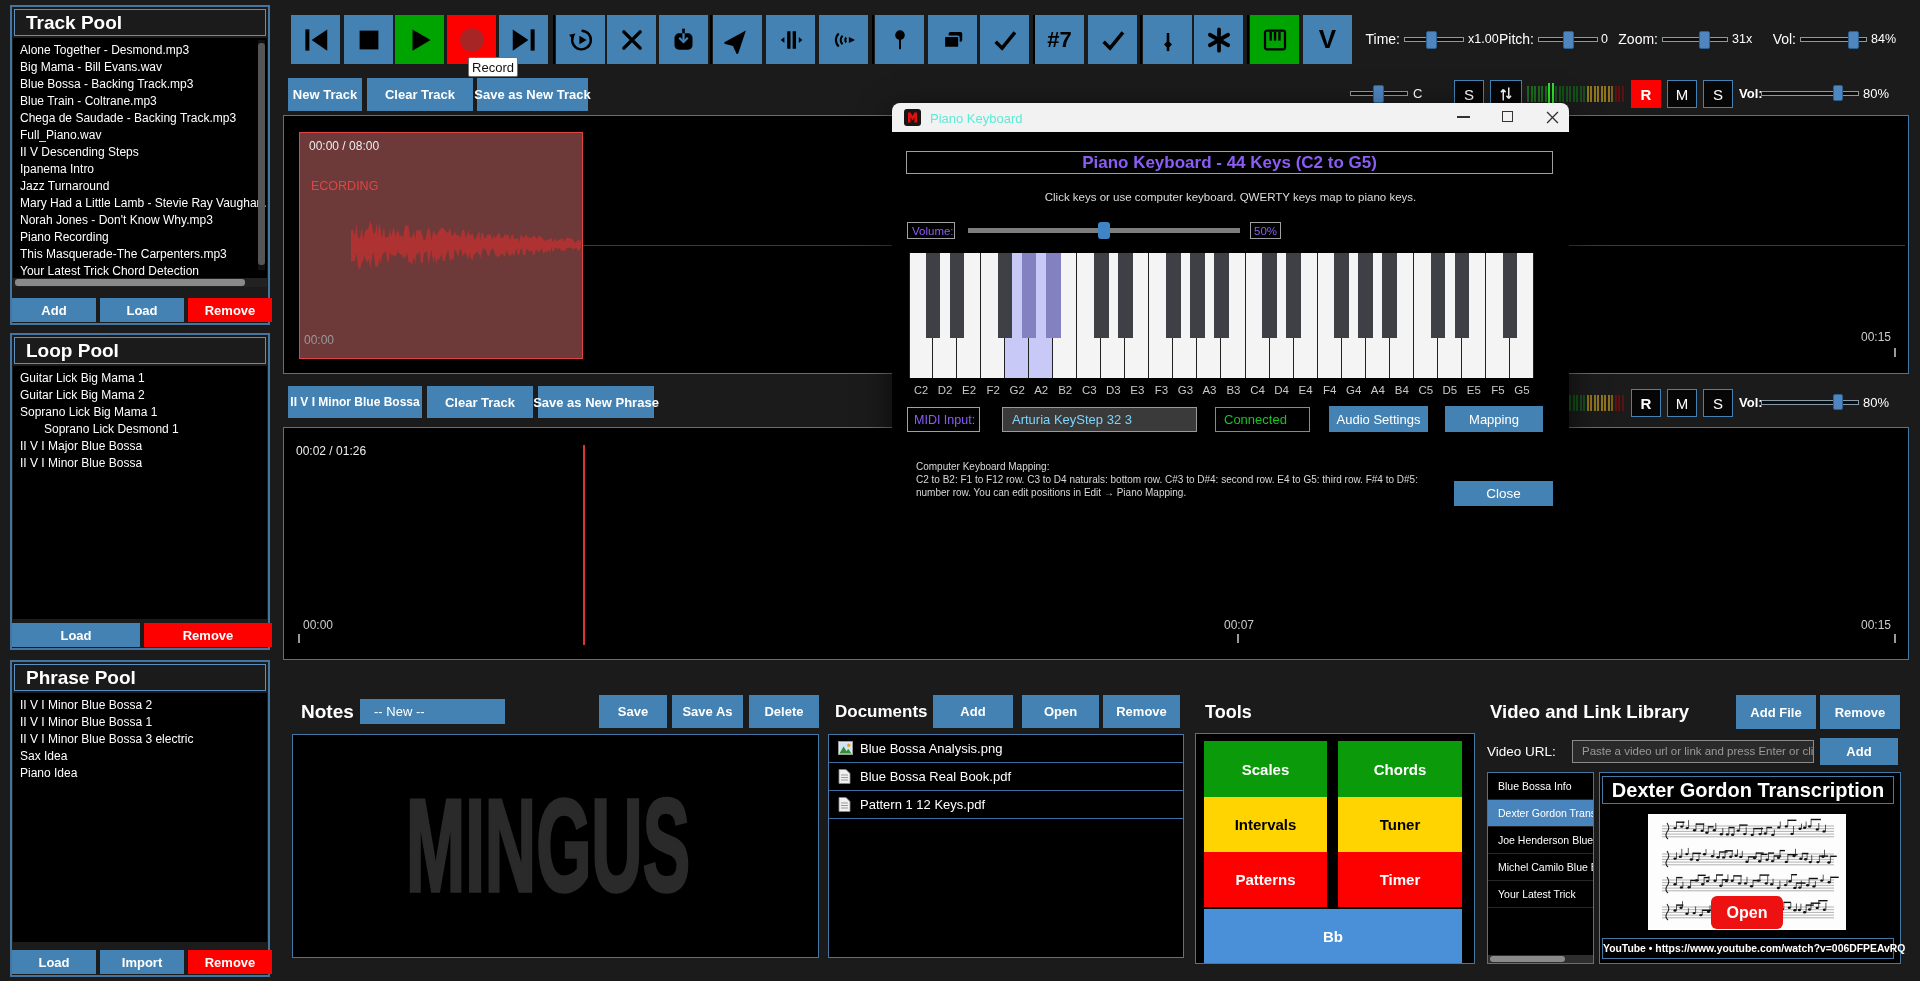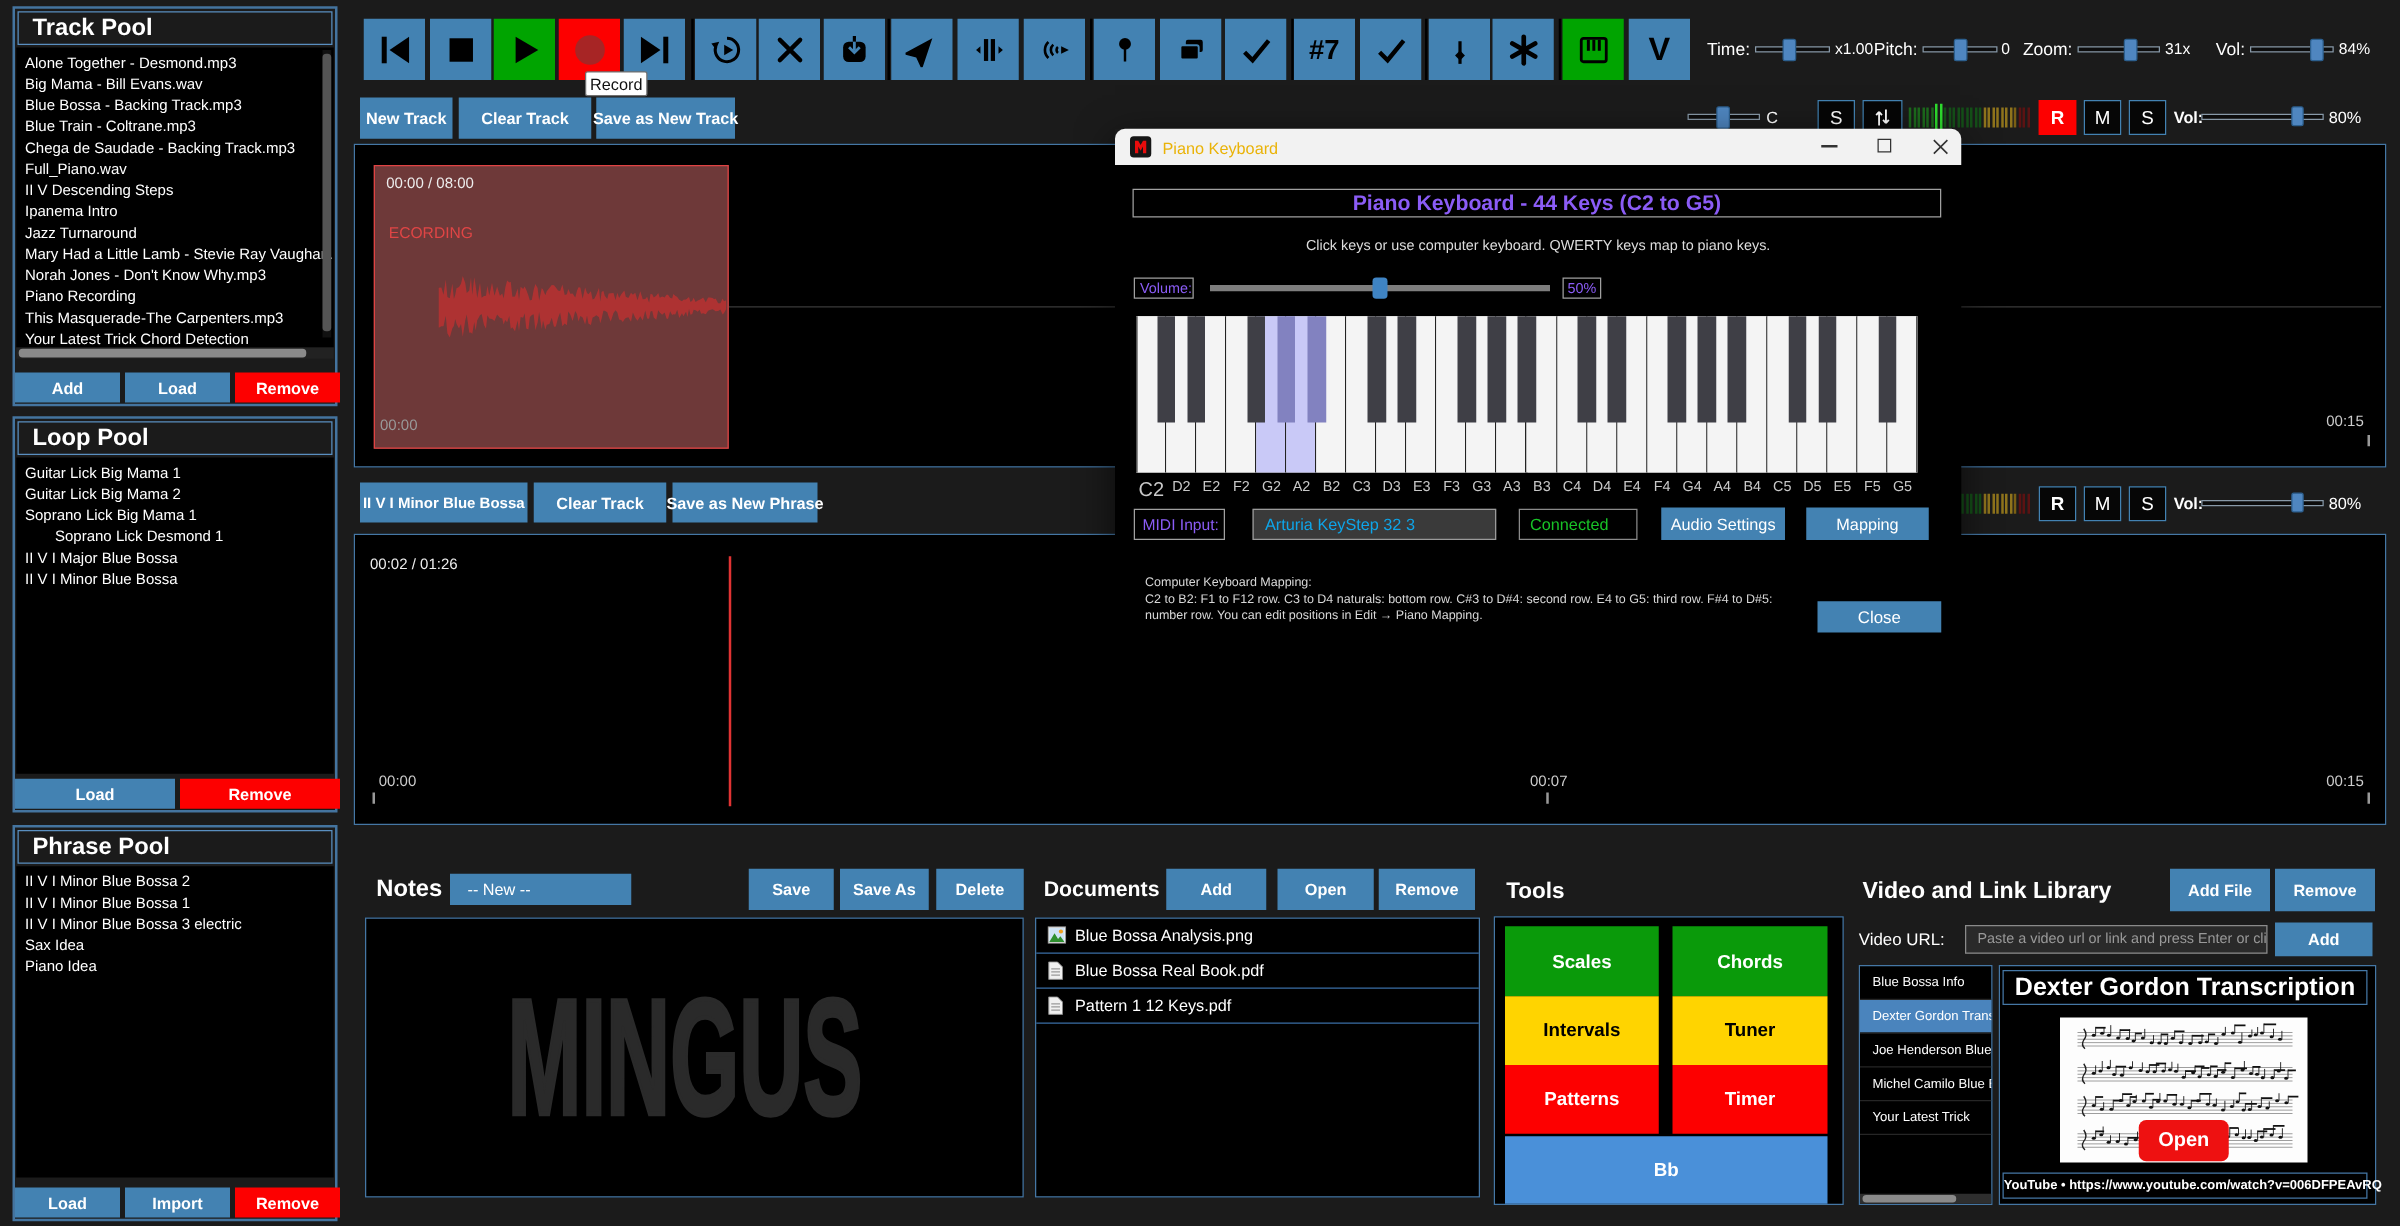--- a/index.html
+++ b/index.html
@@ -672,21 +672,21 @@
     <ellipse cx="176.4" cy="95.7" rx="1.6" ry="1.2" fill="#111"></ellipse>
     <line x1="177.9" y1="95.7" x2="177.9" y2="88.6" stroke="#111" stroke-width="0.7"></line>
   </svg>
 <div class="a" style="left:1711px;top:896px;width:72px;height:33px;background:#ee1111;border-radius:6px;color:#fff;font-weight:bold;font-size:16px;display:flex;align-items:center;justify-content:center;">Open</div>
 <div class="box" style="left:1602px;top:938px;width:292px;height:21px;border-color:#4577a5;color:#fff;font-weight:bold;font-size:10.4px;text-align:center;line-height:19px;white-space:nowrap;">YouTube • https://www.youtube.com/watch?v=006DFPEAvRQ</div>
 <div class="a" style="left:892px;top:103px;width:677px;height:418px;z-index:50;box-shadow:0 10px 30px rgba(0,0,0,0.65);">
 <div class="a" style="left:0;top:0;width:677px;height:29px;background:#f2f2f2;border-radius:8px 8px 0 0;"></div>
 <div class="a" style="left:12px;top:6px;width:17px;height:17px;background:#161616;border-radius:3px;"><svg width="17" height="17" viewBox="0 0 17 17">
         <path d="M4 13.5 V3.5 h2.6 L8.5 7 L10.4 3.5 H13 v10 h-2.6 V8.2 L8.5 11.5 L6.6 8.2 V13.5 Z" fill="#e80c0c"></path>
       </svg></div>
-<div class="a" style="left:38px;top:8px;color:#eab308;font-size:13px;">Piano Keyboard</div>
+<div class="a" style="left:38px;top:8px;color:#5eead4;font-size:13px;">Piano Keyboard</div>
 <div class="a" style="left:565px;top:13px;width:13px;height:1.5px;background:#333;"></div>
 <div class="a" style="left:610px;top:8px;width:11px;height:11px;border:1.2px solid #333;"></div>
 <svg class="a" style="left:654px;top:8px;" width="13" height="13" viewBox="0 0 12 12">
       <path d="M1 1 L11 11 M11 1 L1 11" stroke="#333" stroke-width="1.2"></path>
     </svg>
 <div class="a" style="left:0;top:29px;width:677px;height:389px;background:#000;"></div>
 <div class="dlgbox" style="left:14px;top:48px;width:647px;height:23px;justify-content:center;font-weight:bold;font-size:17px;">Piano Keyboard - 44 Keys (C2 to G5)</div>
 <div class="a" style="left:0;top:88px;width:677px;text-align:center;color:#ddd;font-size:11.5px;">Click keys or use computer keyboard. QWERTY keys map to piano keys.</div>
 <div class="dlgbox" style="left:15px;top:119px;width:48px;height:17px;font-size:11.5px;padding-left:4px;">Volume:</div>
 <div class="a" style="left:76px;top:125px;width:272px;height:5px;background:#7e7e7e;"></div>
@@ -731,21 +731,21 @@
 <div class="a" style="left:305.20px;top:0;width:14.6px;height:85px;background:#3f3f46;"></div>
 <div class="a" style="left:353.28px;top:0;width:14.6px;height:85px;background:#3f3f46;"></div>
 <div class="a" style="left:377.32px;top:0;width:14.6px;height:85px;background:#3f3f46;"></div>
 <div class="a" style="left:425.39px;top:0;width:14.6px;height:85px;background:#3f3f46;"></div>
 <div class="a" style="left:449.43px;top:0;width:14.6px;height:85px;background:#3f3f46;"></div>
 <div class="a" style="left:473.47px;top:0;width:14.6px;height:85px;background:#3f3f46;"></div>
 <div class="a" style="left:521.55px;top:0;width:14.6px;height:85px;background:#3f3f46;"></div>
 <div class="a" style="left:545.58px;top:0;width:14.6px;height:85px;background:#3f3f46;"></div>
 <div class="a" style="left:593.66px;top:0;width:14.6px;height:85px;background:#3f3f46;"></div>
 </div>
-<div class="a" style="left:17.0px;top:281px;width:24px;text-align:center;color:#c8c8c8;font-size:16px;">C2</div>
+<div class="a" style="left:17.0px;top:281px;width:24px;text-align:center;color:#c8c8c8;font-size:11px;">C2</div>
 <div class="a" style="left:41.1px;top:281px;width:24px;text-align:center;color:#c8c8c8;font-size:11.5px;">D2</div>
 <div class="a" style="left:65.1px;top:281px;width:24px;text-align:center;color:#c8c8c8;font-size:11.5px;">E2</div>
 <div class="a" style="left:89.1px;top:281px;width:24px;text-align:center;color:#c8c8c8;font-size:11.5px;">F2</div>
 <div class="a" style="left:113.2px;top:281px;width:24px;text-align:center;color:#c8c8c8;font-size:11.5px;">G2</div>
 <div class="a" style="left:137.2px;top:281px;width:24px;text-align:center;color:#c8c8c8;font-size:11.5px;">A2</div>
 <div class="a" style="left:161.2px;top:281px;width:24px;text-align:center;color:#c8c8c8;font-size:11.5px;">B2</div>
 <div class="a" style="left:185.3px;top:281px;width:24px;text-align:center;color:#c8c8c8;font-size:11.5px;">C3</div>
 <div class="a" style="left:209.3px;top:281px;width:24px;text-align:center;color:#c8c8c8;font-size:11.5px;">D3</div>
 <div class="a" style="left:233.4px;top:281px;width:24px;text-align:center;color:#c8c8c8;font-size:11.5px;">E3</div>
 <div class="a" style="left:257.4px;top:281px;width:24px;text-align:center;color:#c8c8c8;font-size:11.5px;">F3</div>
@@ -758,18 +758,18 @@
 <div class="a" style="left:425.7px;top:281px;width:24px;text-align:center;color:#c8c8c8;font-size:11.5px;">F4</div>
 <div class="a" style="left:449.7px;top:281px;width:24px;text-align:center;color:#c8c8c8;font-size:11.5px;">G4</div>
 <div class="a" style="left:473.8px;top:281px;width:24px;text-align:center;color:#c8c8c8;font-size:11.5px;">A4</div>
 <div class="a" style="left:497.8px;top:281px;width:24px;text-align:center;color:#c8c8c8;font-size:11.5px;">B4</div>
 <div class="a" style="left:521.8px;top:281px;width:24px;text-align:center;color:#c8c8c8;font-size:11.5px;">C5</div>
 <div class="a" style="left:545.9px;top:281px;width:24px;text-align:center;color:#c8c8c8;font-size:11.5px;">D5</div>
 <div class="a" style="left:569.9px;top:281px;width:24px;text-align:center;color:#c8c8c8;font-size:11.5px;">E5</div>
 <div class="a" style="left:593.9px;top:281px;width:24px;text-align:center;color:#c8c8c8;font-size:11.5px;">F5</div>
 <div class="a" style="left:618.0px;top:281px;width:24px;text-align:center;color:#c8c8c8;font-size:11.5px;">G5</div>
 <div class="dlgbox" style="left:15px;top:304px;width:73px;height:25px;font-size:12.5px;padding-left:6px;">MIDI Input:</div>
-<div class="a" style="left:110px;top:304px;width:195px;height:25px;background:#3a3a3a;border:1px solid #9a9a9a;color:#0ea5e9;font-size:13px;line-height:23px;padding-left:9px;">Arturia KeyStep 32 3</div>
+<div class="a" style="left:110px;top:304px;width:195px;height:25px;background:#3a3a3a;border:1px solid #9a9a9a;color:#7dd3fc;font-size:13px;line-height:23px;padding-left:9px;">Arturia KeyStep 32 3</div>
 <div class="a" style="left:323px;top:304px;width:95px;height:25px;background:#000;border:1px solid #8a8a8a;color:#18c327;font-size:13px;line-height:23px;padding-left:8px;">Connected</div>
 <div class="btn" style="left:437px;top:303px;width:99px;height:26px;font-weight:normal;font-size:13px;">Audio Settings</div>
 <div class="btn" style="left:553px;top:303px;width:98px;height:26px;font-weight:normal;font-size:13px;">Mapping</div>
 <div class="a" style="left:24px;top:357px;width:560px;color:#d8d8d8;font-size:10px;line-height:13px;">Computer Keyboard Mapping:<br>C2 to B2: F1 to F12 row. C3 to D4 naturals: bottom row. C#3 to D#4: second row. E4 to G5: third row. F#4 to D#5:<br>number row. You can edit positions in Edit → Piano Mapping.</div>
 <div class="btn" style="left:562px;top:378px;width:99px;height:25px;font-weight:normal;font-size:13.5px;">Close</div>
 </div>
 </body></html>

